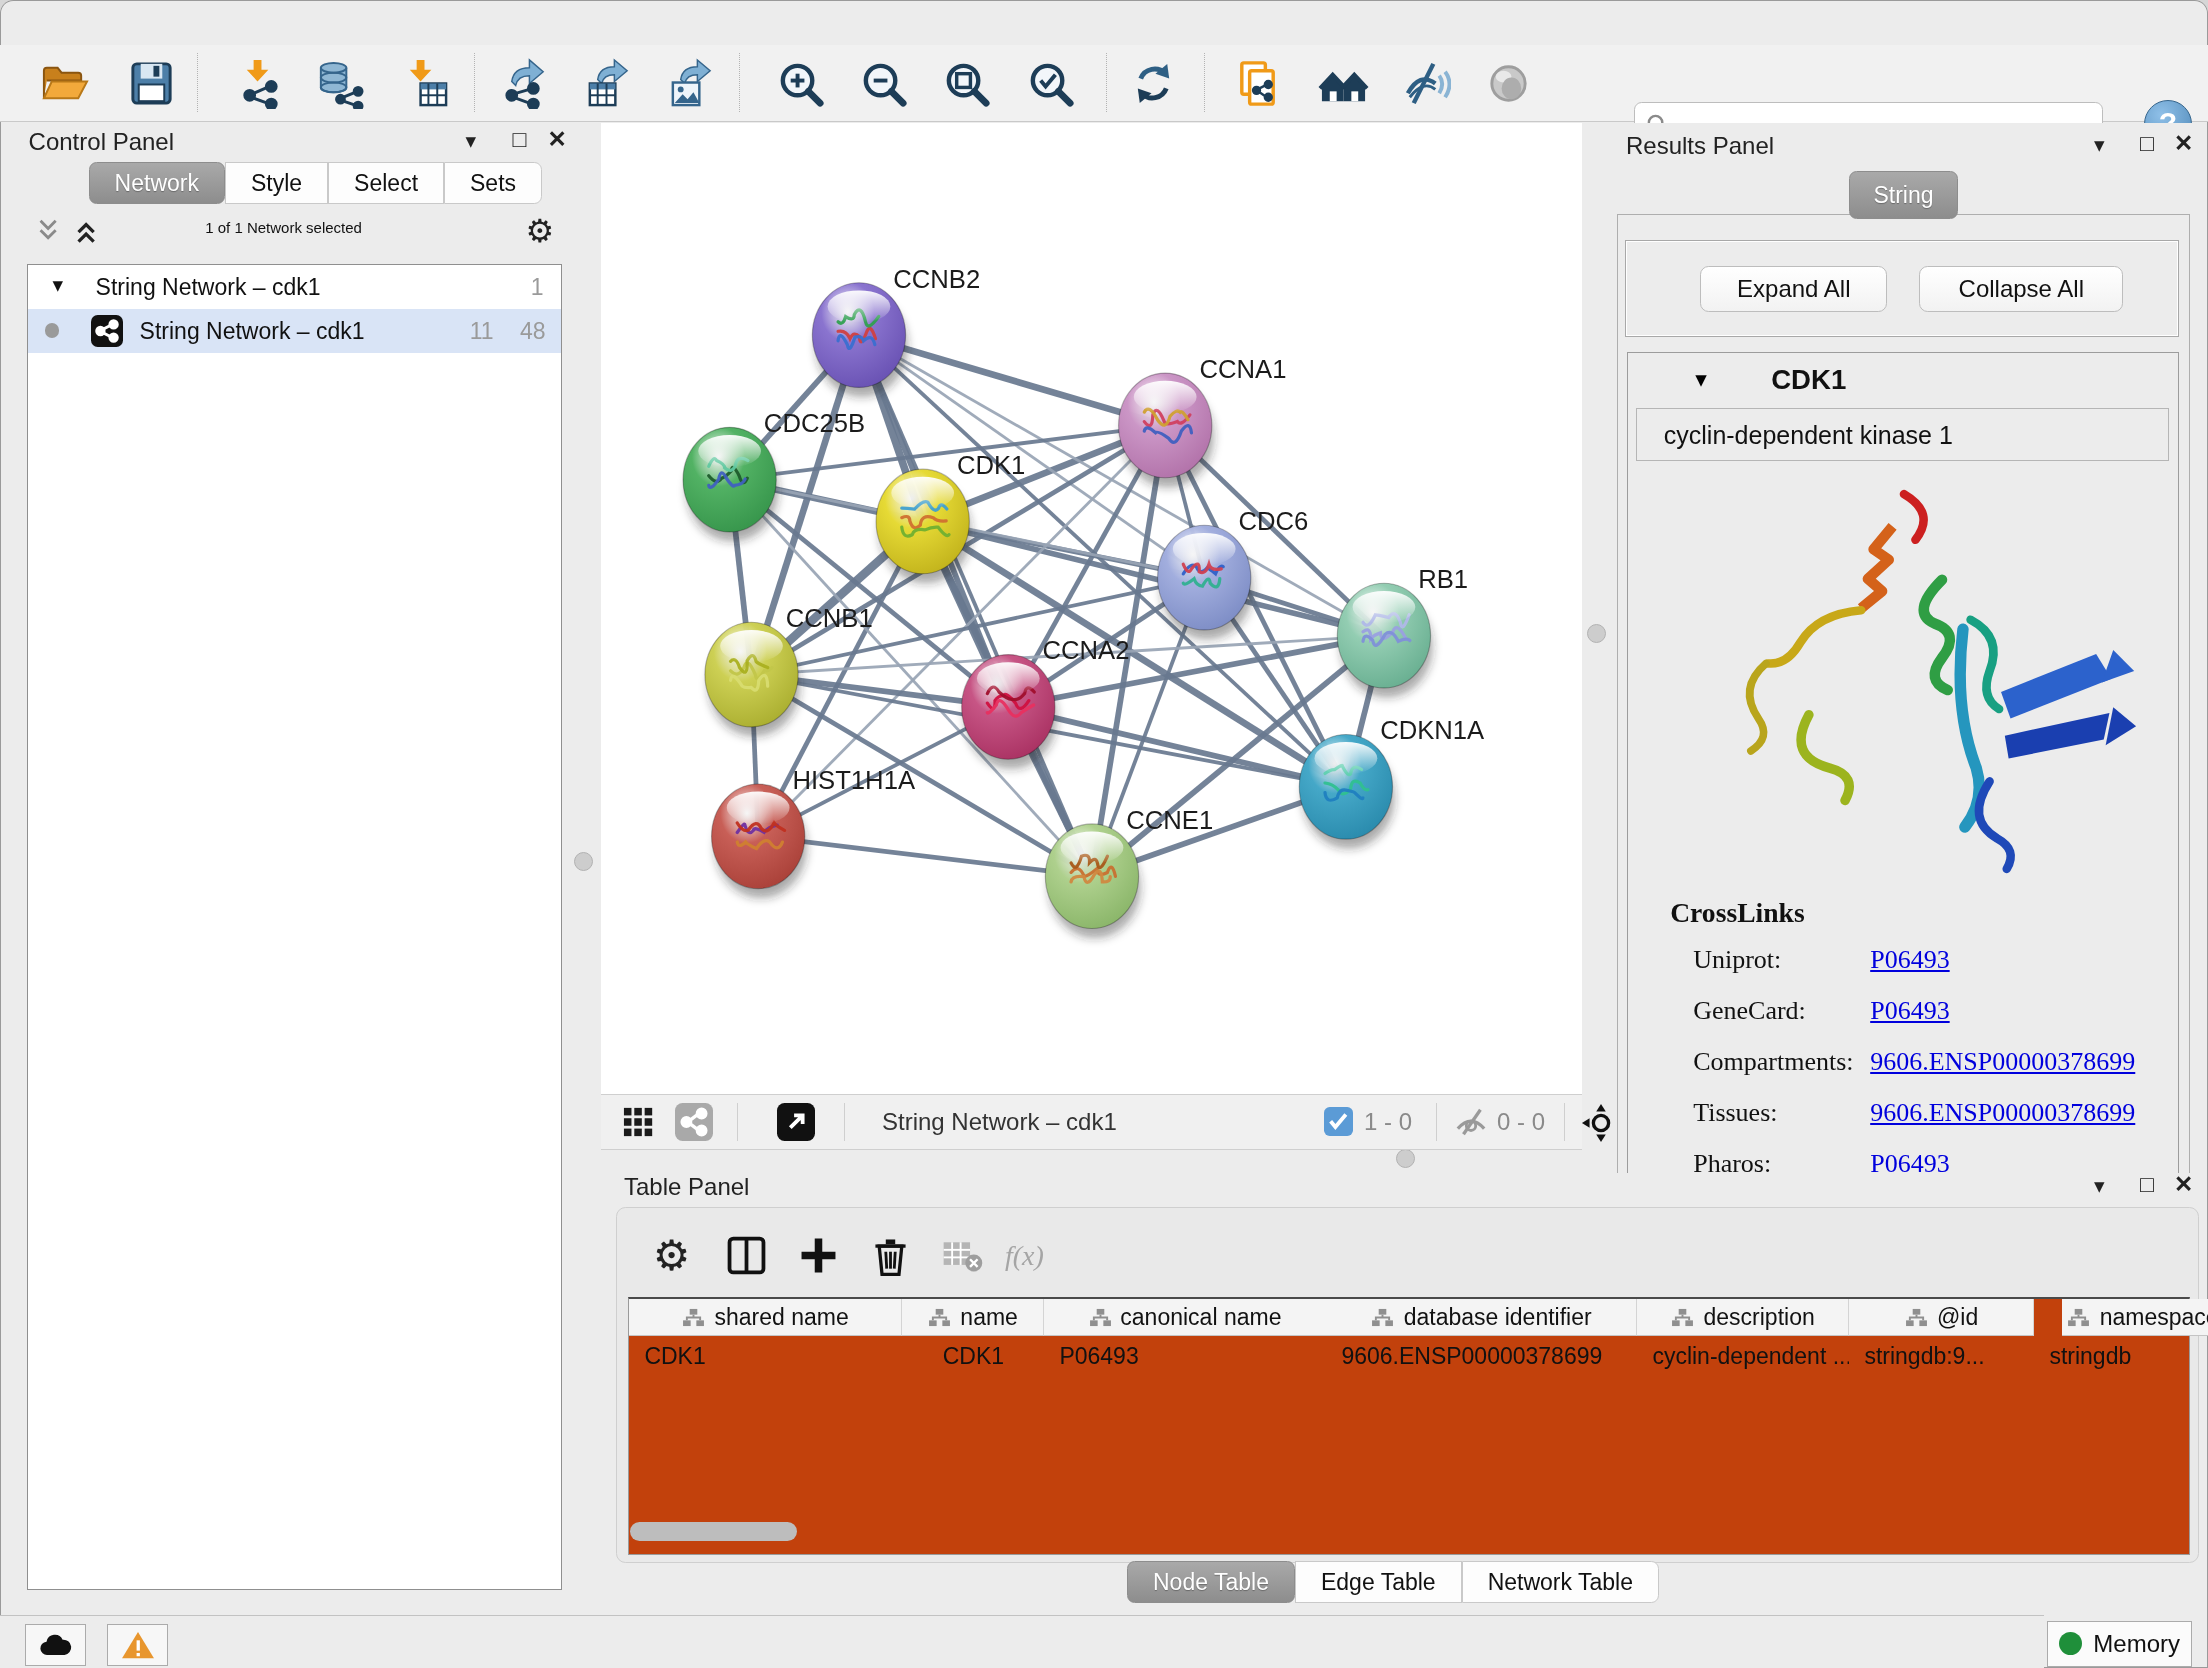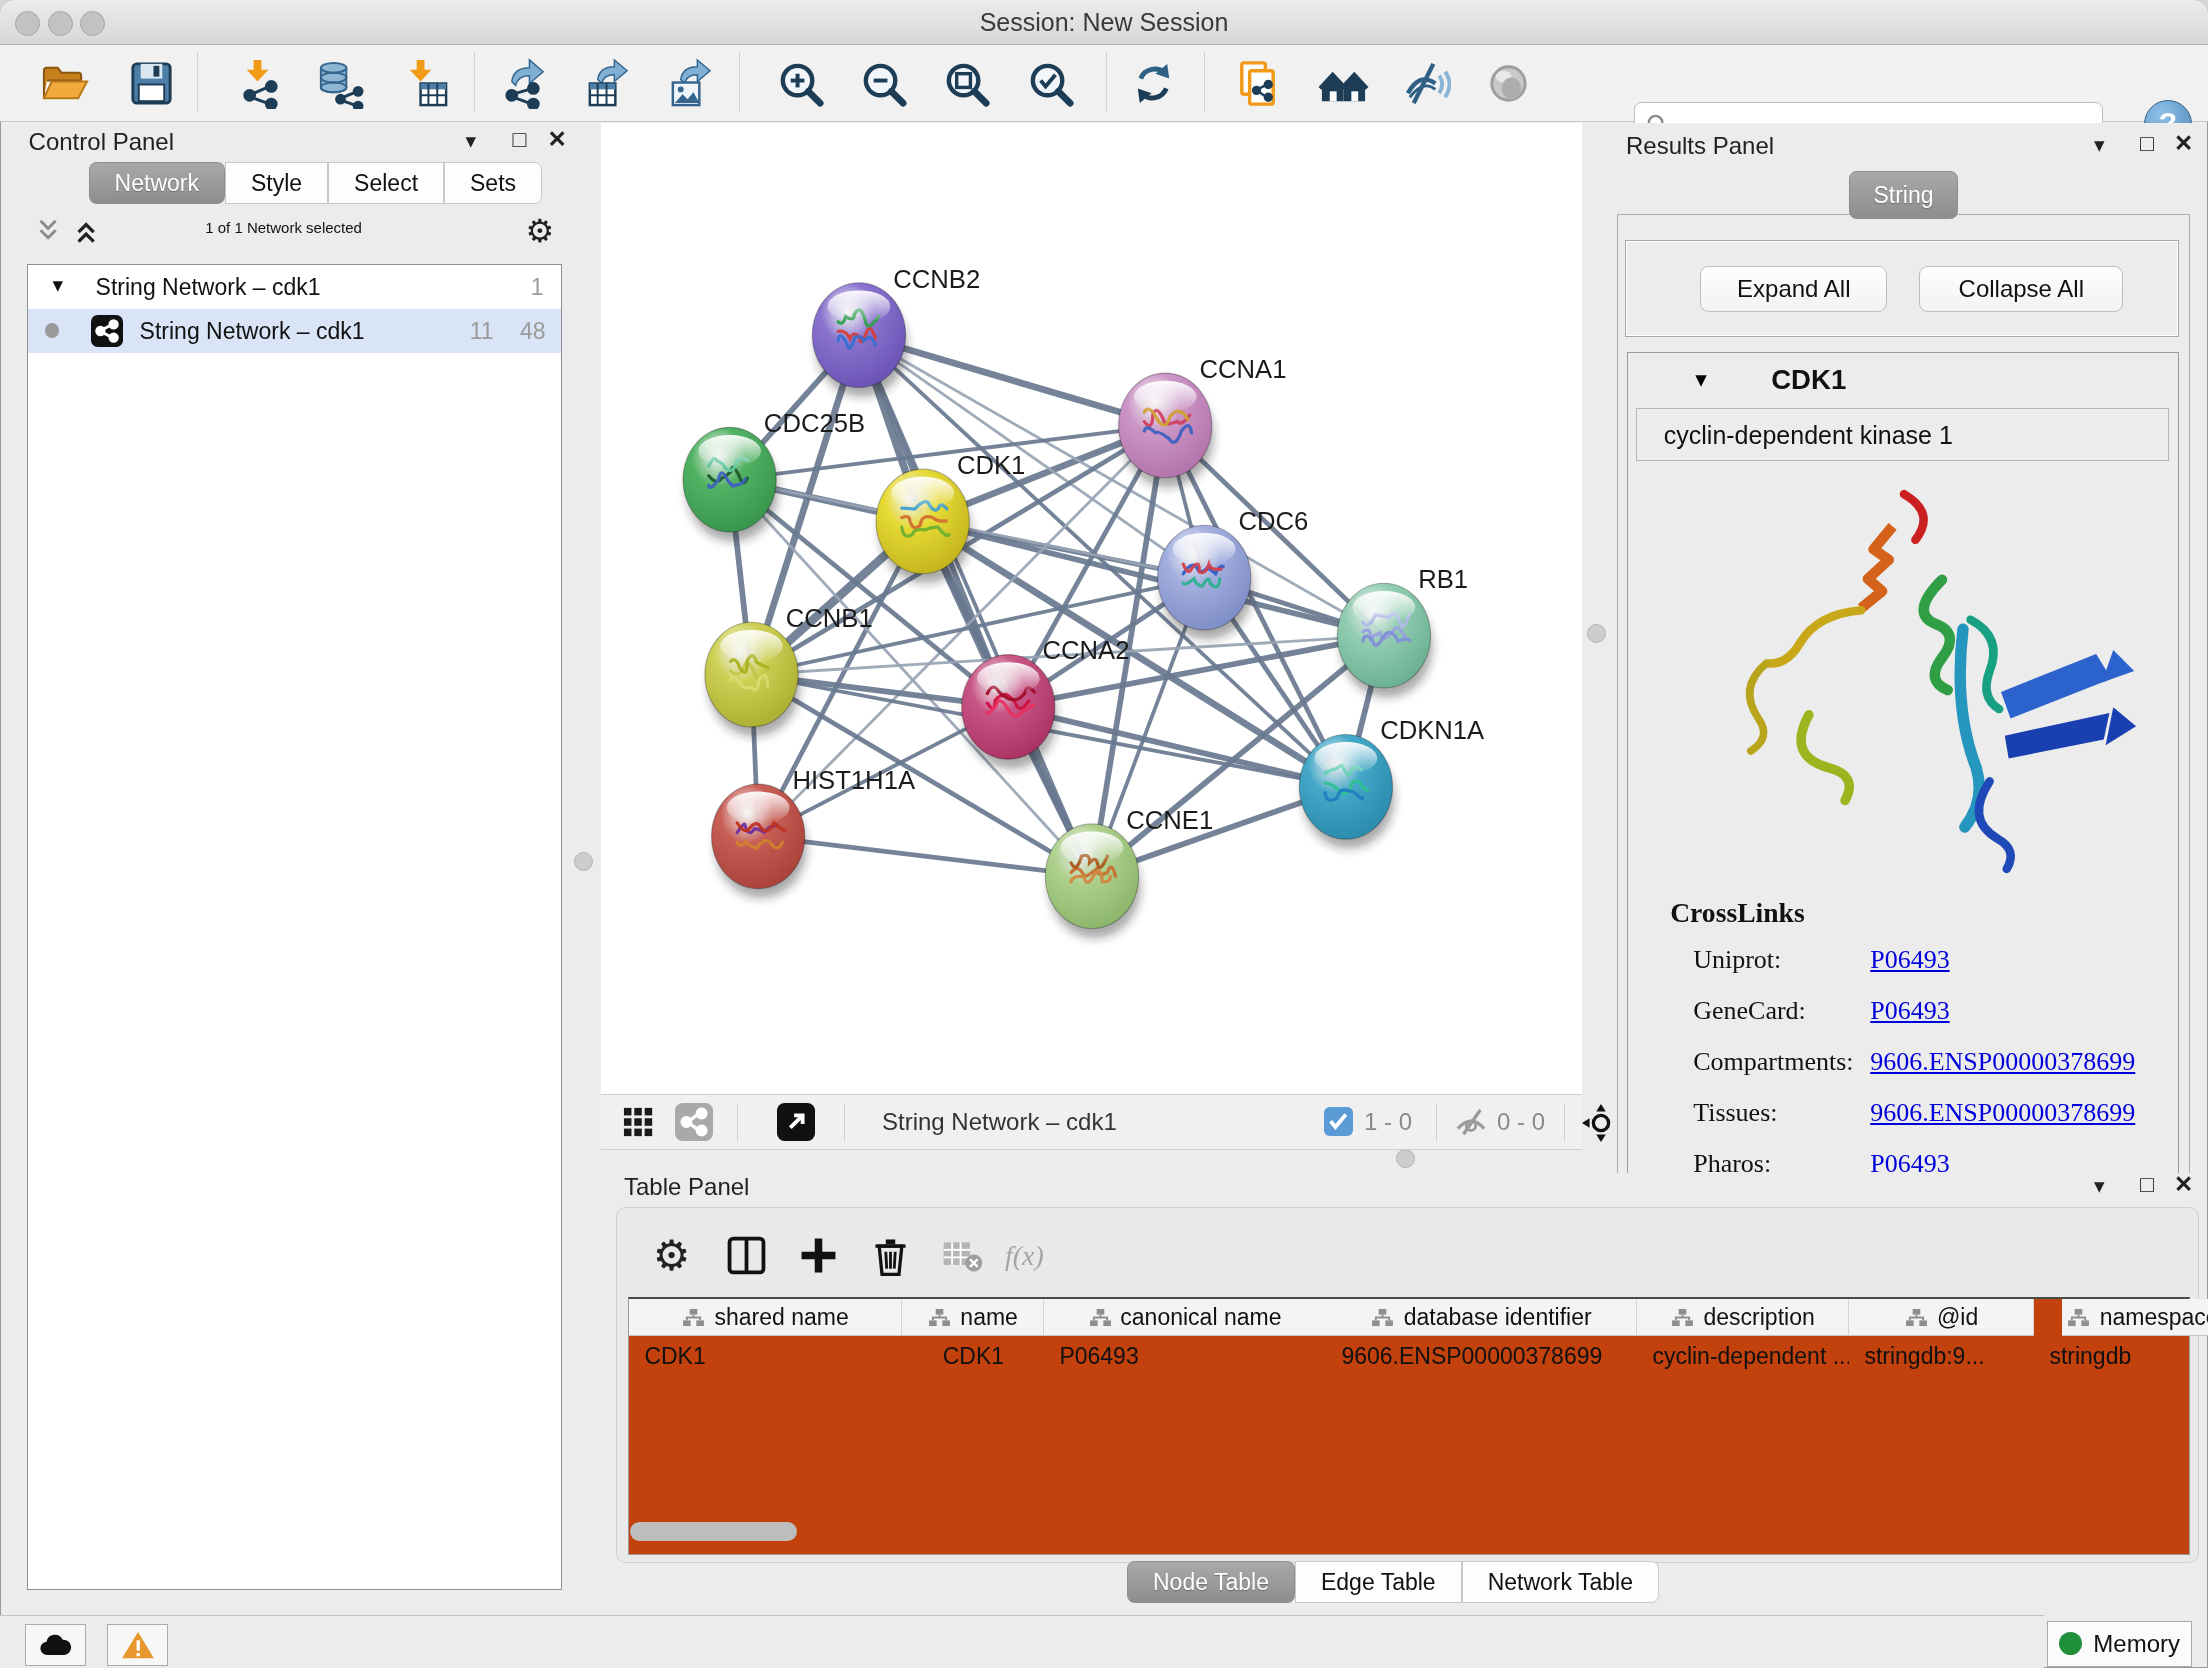--- a/index.html
+++ b/index.html
@@ -80,26 +80,20 @@
   .membtn{position:absolute;left:2047px;top:4.8px;width:143px;height:44px;background:#fbfbfb;
           border:1px solid #ababab;display:flex;align-items:center;justify-content:center;gap:11.4px;font-size:24px;color:#111;}
   .dot{width:23px;height:23px;border-radius:50%;background:#1f8f3a;}
   .nodelabel{font-size:27px;fill:#1b1b1b;font-family:"Liberation Sans",sans-serif;}
 </style>
 </head>
 <body>
 
 <div id="app">
 
-  <div class="titlebar">
-    <span class="light" style="left:15px"></span>
-    <span class="light" style="left:48px"></span>
-    <span class="light" style="left:80px"></span>
-    <div class="wtitle">Session: New Session</div>
-  </div>
 
   <div class="toolbar">
     <span class="tbicon" style="left:39px">
       <svg viewBox="0 0 52 52">
           <path d="M5 41 V13 q0-3 3-3 h11 l4 5 h17 q3 0 3 3 v5 H8" fill="#c8801c" stroke="#8a5510" stroke-width="2"></path>
           <path d="M5 41 l8-17 h36 l-9 17 z" fill="#f2a93b" stroke="#b87818" stroke-width="2"></path>
         </svg>
     </span>
     <span class="tbicon" style="left:126px">
       <svg viewBox="0 0 52 52">

